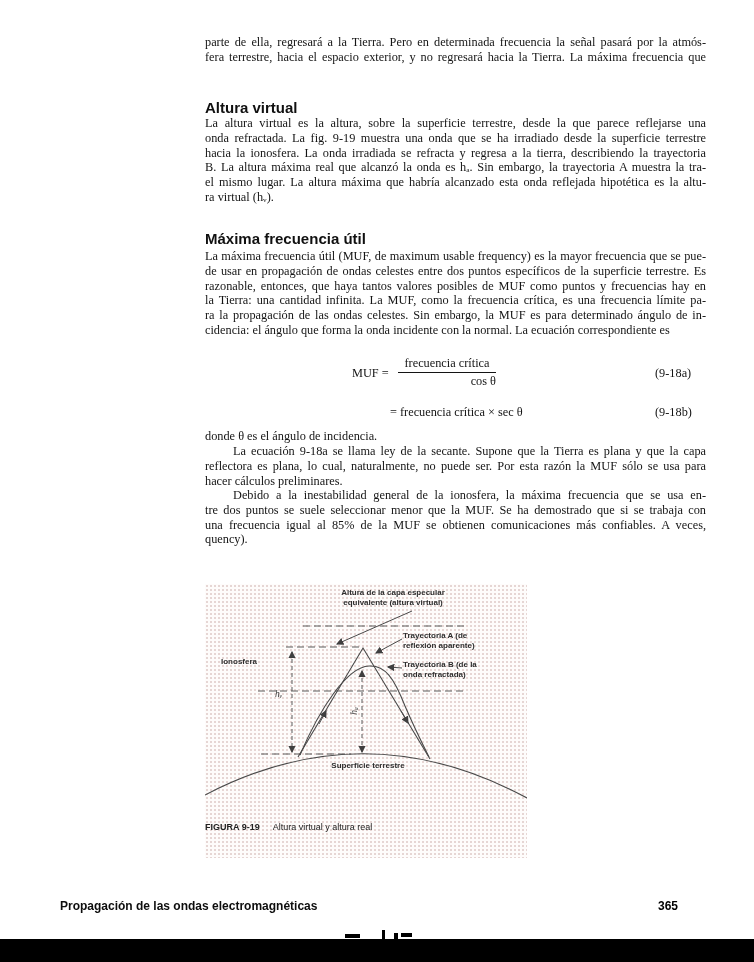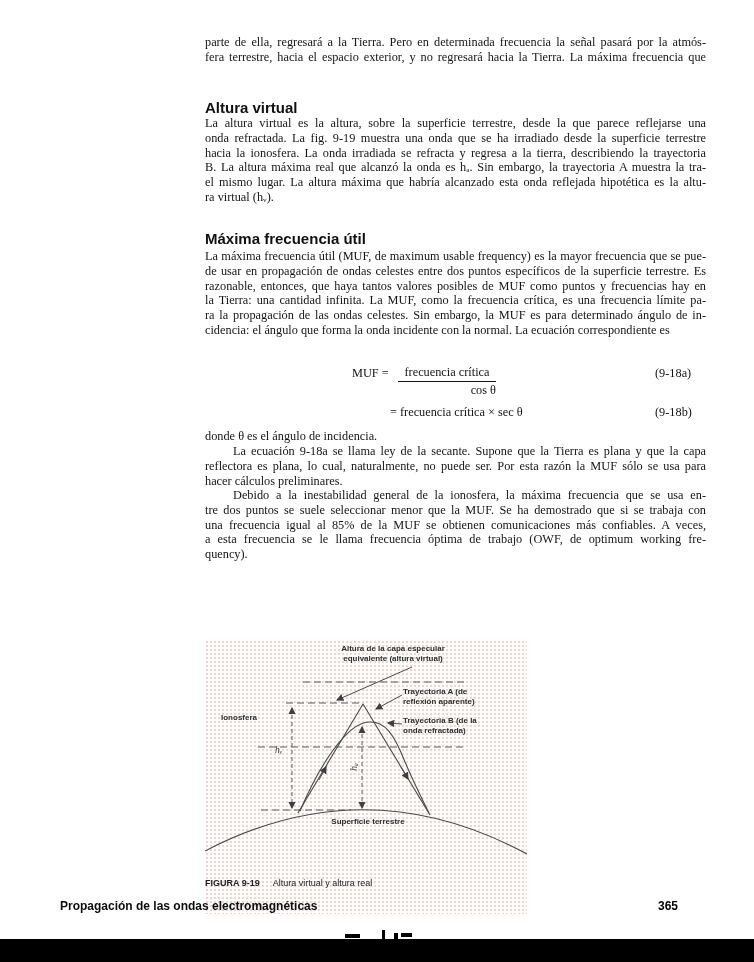--- a/index.html
+++ b/index.html
@@ -20,25 +20,25 @@
   .tline.ind { text-indent:28px; }
   .heading {
     position:absolute; left:205px;
     font-family:"Liberation Sans","DejaVu Sans",sans-serif;
     font-weight:bold; font-size:15px; color:#101010;
   }
   
   .eqno { position:absolute; left:655px; font-size:12.3px; }
   .eq-lhs { position:absolute; font-size:12.3px; }
   .frac { position:absolute; text-align:center; font-size:12.3px; }
-  .frac .num { display:block; padding:0 3px 1px 3px;margin-top:9px; }
+  .frac .num { display:block; padding:0 3px 1px 3px; }
   .frac .den { display:block; border-top:1.2px solid #141414; padding-top:1px;text-align:right; }
   
   .figure {
-    position:absolute; left:205px; top:640px; width:322px; height:274px;
+    position:absolute; left:205px; top:584px; width:322px; height:274px;
     background-color:#fefcfb;
     background-image:radial-gradient(circle, #e6d6d4 0.9px, rgba(255,255,255,0) 1px);
     background-size:4px 4px;
   }
   .fig-svg { position:absolute; left:0; top:0; }
   .fig-svg .ln   { stroke:#4a4a4a; stroke-width:1.1; fill:none; }
   .fig-svg .dash { stroke:#5a5a5a; stroke-width:1.1; stroke-dasharray:7 4; fill:none; }
   .fig-svg .dashv{ stroke:#5a5a5a; stroke-width:1; stroke-dasharray:4 3; fill:none; }
   .fig-svg .thin { stroke:#4a4a4a; stroke-width:1; fill:none; }
   .figlabel {
@@ -130,21 +130,20 @@
   <div class="textblock" style="top:444px">
       <div class="tline ind">La ecuación 9-18a se llama ley de la secante. Supone que la Tierra es plana y que la capa</div>
       <div class="tline">reflectora es plana, lo cual, naturalmente, no puede ser. Por esta razón la MUF sólo se usa para</div>
       <div class="tline end">hacer cálculos preliminares.</div>
     </div>
 
   <div class="textblock" style="top:488px">
       <div class="tline ind">Debido a la inestabilidad general de la ionosfera, la máxima frecuencia que se usa en-</div>
       <div class="tline">tre dos puntos se suele seleccionar menor que la MUF. Se ha demostrado que si se trabaja con</div>
       <div class="tline">una frecuencia igual al 85% de la MUF se obtienen comunicaciones más confiables. A veces,</div>
-      <div class="tline">a esta frecuencia se le llama frecuencia óptima de trabajo (OWF, de optimum working fre-</div>
       <div class="tline end">quency).</div>
     </div>
 
   <div class="figure">
 
     <svg class="fig-svg" width="322" height="274" viewBox="0 0 322 274">
       <defs>
         <marker id="ah" viewBox="0 0 10 10" refX="8.5" refY="5" markerWidth="7.5" markerHeight="7.5" orient="auto-start-reverse">
           <path d="M0,0 L10,5 L0,10 z" fill="#3f3f3f"></path>
         </marker>

